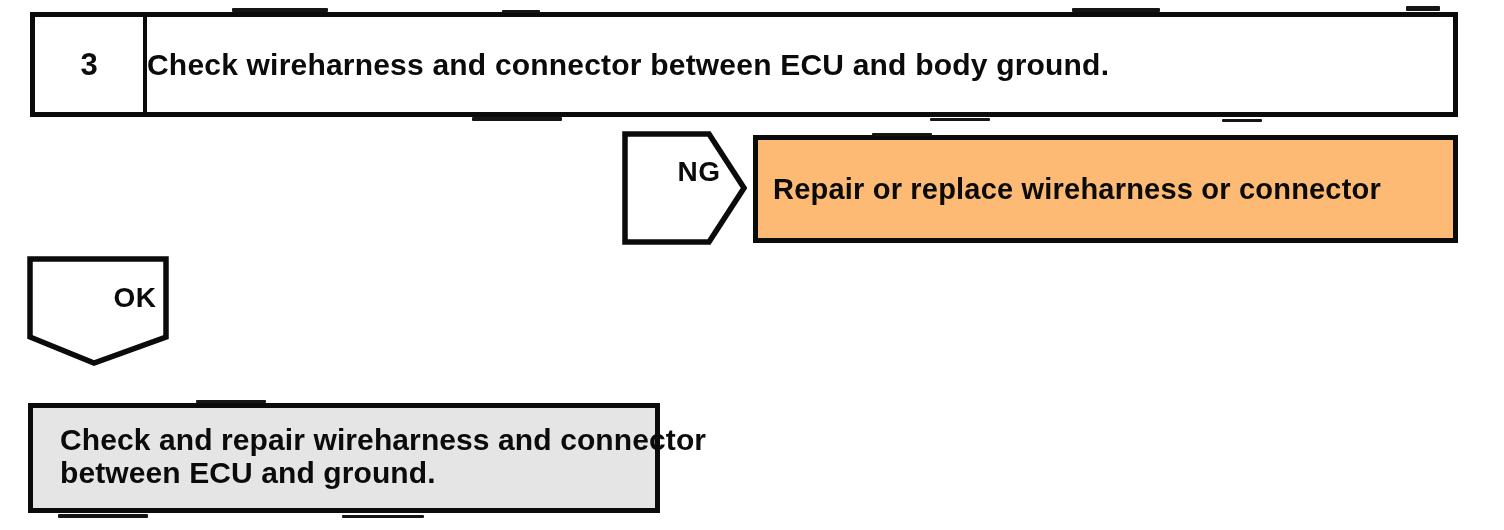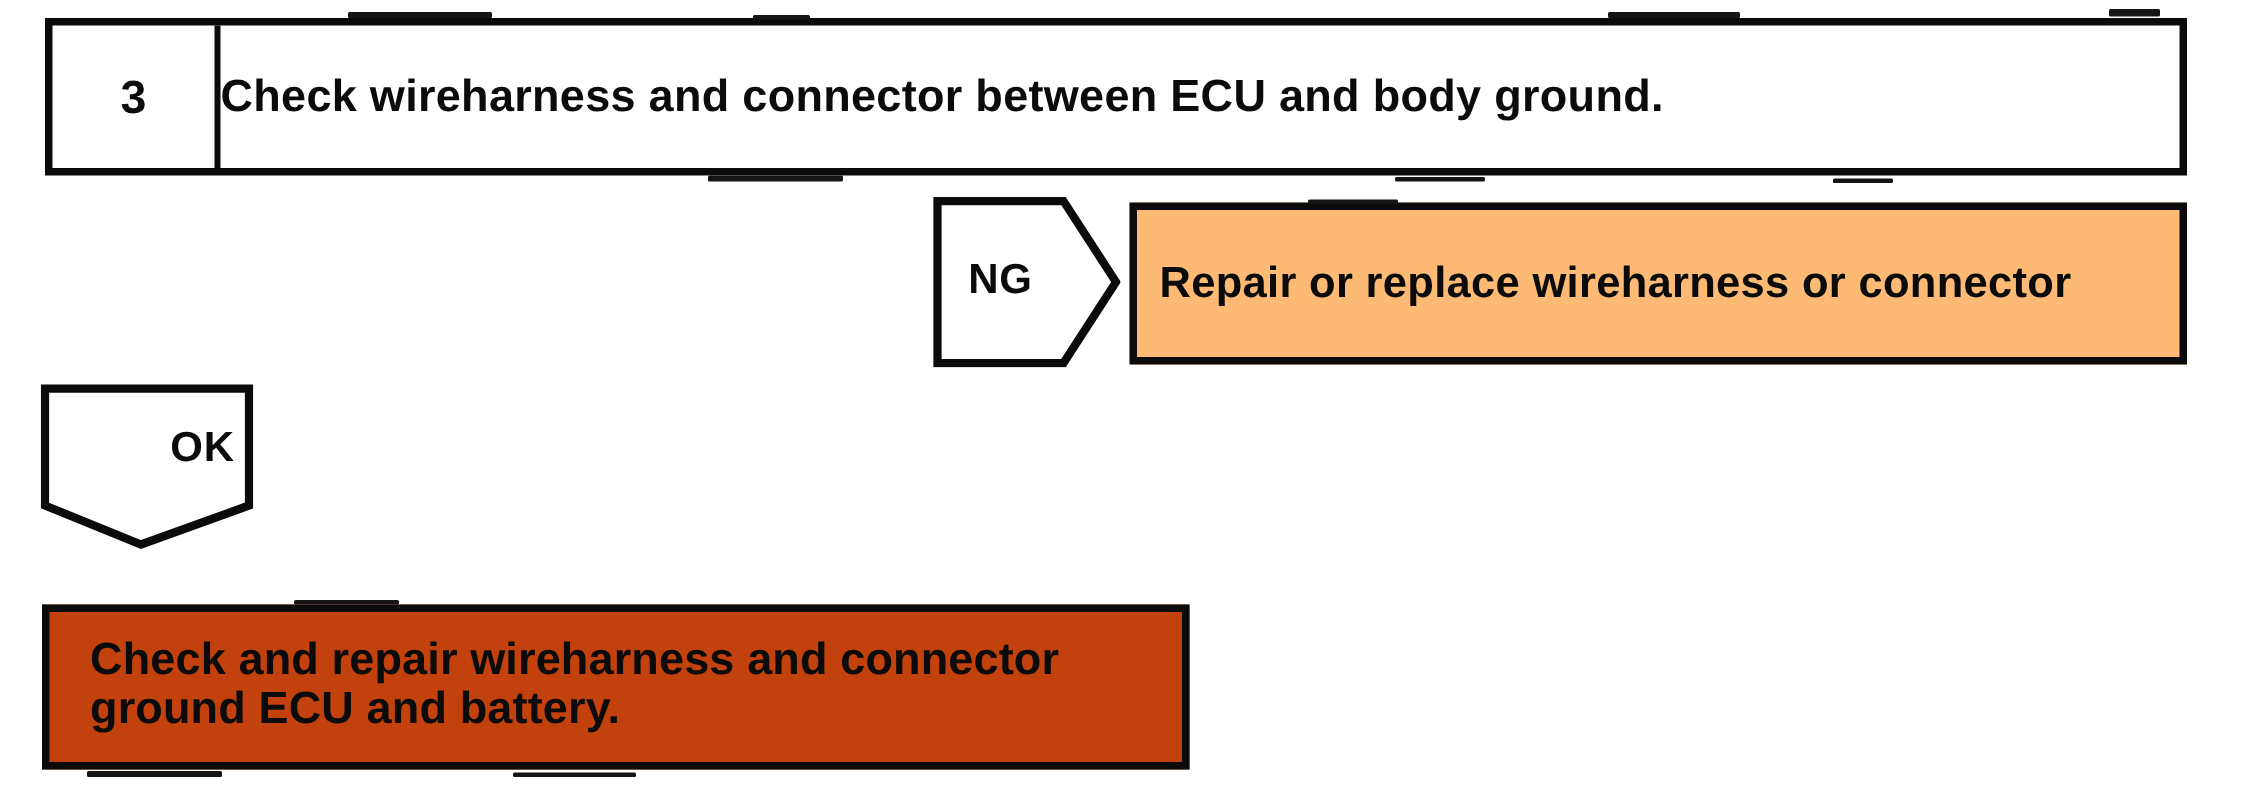--- a/index.html
+++ b/index.html
@@ -66,21 +66,21 @@
     position: absolute;
     display: flex;
     align-items: center;
     justify-content: center;
     font-size: 28px;
     font-weight: 700;
     letter-spacing: 0.5px;
     pointer-events: none;
   }
   .ng-shape  { left: 622px; top: 131px; width: 125px; height: 114px; }
-  .ng-label  { left: 622px; top: 144px; width: 90px;  height: 84px; }
+  .ng-label  { left: 622px; top: 130px; width: 90px;  height: 84px; padding-left: 32px; }
   .ok-shape  { left: 27px;  top: 256px; width: 142px; height: 110px; }
   .ok-label  { left: 27px;  top: 256px; width: 142px; height: 84px; margin-left: 37px;  }
 
   
   .action-box {
     position: absolute;
     left: 753px;
     top: 135px;
     width: 705px;
     height: 108px;
@@ -93,25 +93,25 @@
     font-size: 29px;
     font-weight: 700;
     letter-spacing: 0.2px;
     white-space: nowrap;
     overflow: hidden;
   }
   .result-box {
     position: absolute;
     left: 28px;
     top: 403px;
-    width: 765px;
+    width: 632px;
     height: 110px;
     border: 5px solid #0b0b0b;
     box-sizing: border-box;
-    background: #c2410c;
+    background: #e5e5e5;
     padding: 15px 8px 16px 27px;
     font-size: 30px;
     font-weight: 700;
     letter-spacing: 0.1px;
     line-height: 33px;
   }
   .result-line { white-space: nowrap; }
 
   
   .scan-dash {
@@ -143,21 +143,21 @@
     <span>Repair or replace wireharness or connector</span>
   </div>
 
   <svg class="connector-svg ok-shape" viewBox="0 0 142 110">
     <polygon points="3,3 139,3 139,81 67,107 3,81"></polygon>
   </svg>
   <div class="connector-label ok-label">OK</div>
 
   <div class="result-box">
     <div class="result-line">Check and repair wireharness and connector</div>
-    <div class="result-line">ground ECU and battery.</div>
+    <div class="result-line">between ECU and ground.</div>
   </div>
 
   <div class="scan-dash" style="left:232px; top:8px;  width:96px; height:4px;"></div>
   <div class="scan-dash" style="left:502px; top:10px; width:38px; height:3px;"></div>
   <div class="scan-dash" style="left:1072px;top:8px;  width:88px; height:4px;"></div>
   <div class="scan-dash" style="left:1406px;top:6px;  width:34px; height:5px;"></div>
   <div class="scan-dash" style="left:472px; top:117px;width:90px; height:4px;"></div>
   <div class="scan-dash" style="left:930px; top:118px;width:60px; height:3px;"></div>
   <div class="scan-dash" style="left:1222px;top:119px;width:40px; height:3px;"></div>
   <div class="scan-dash" style="left:872px; top:133px;width:60px; height:3px;"></div>

